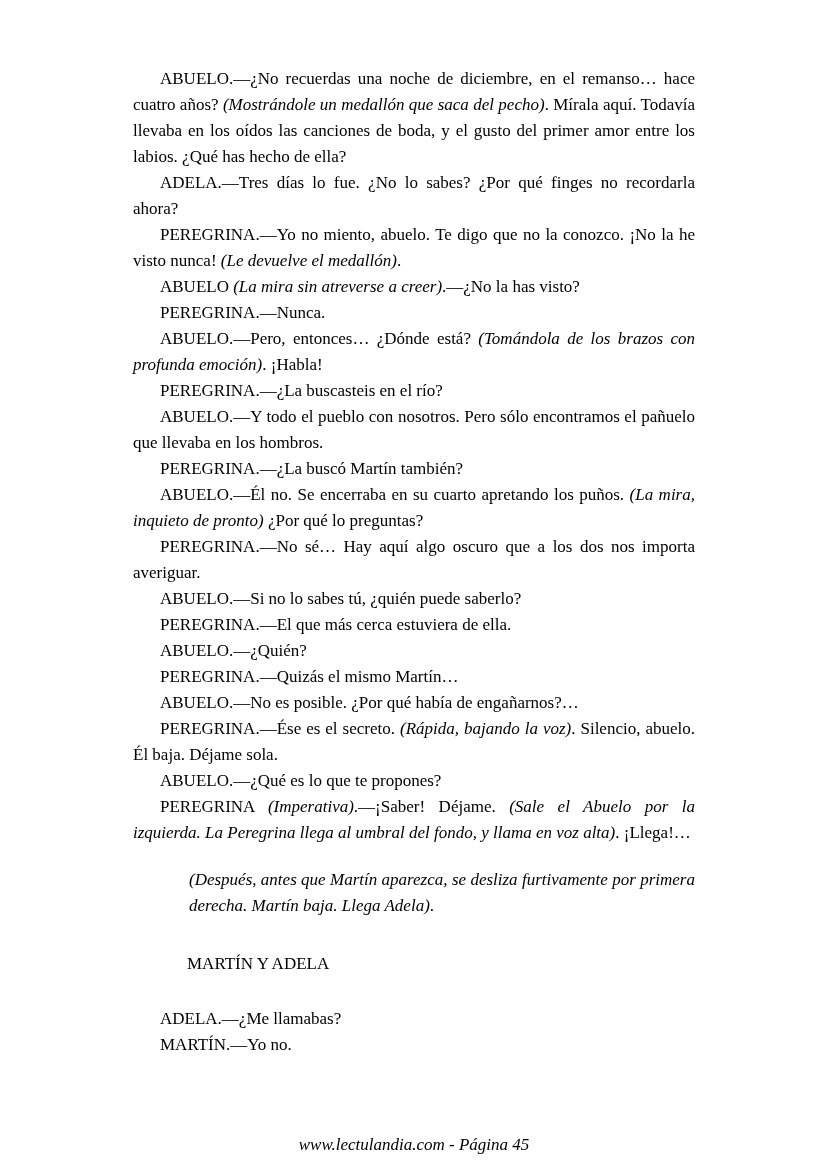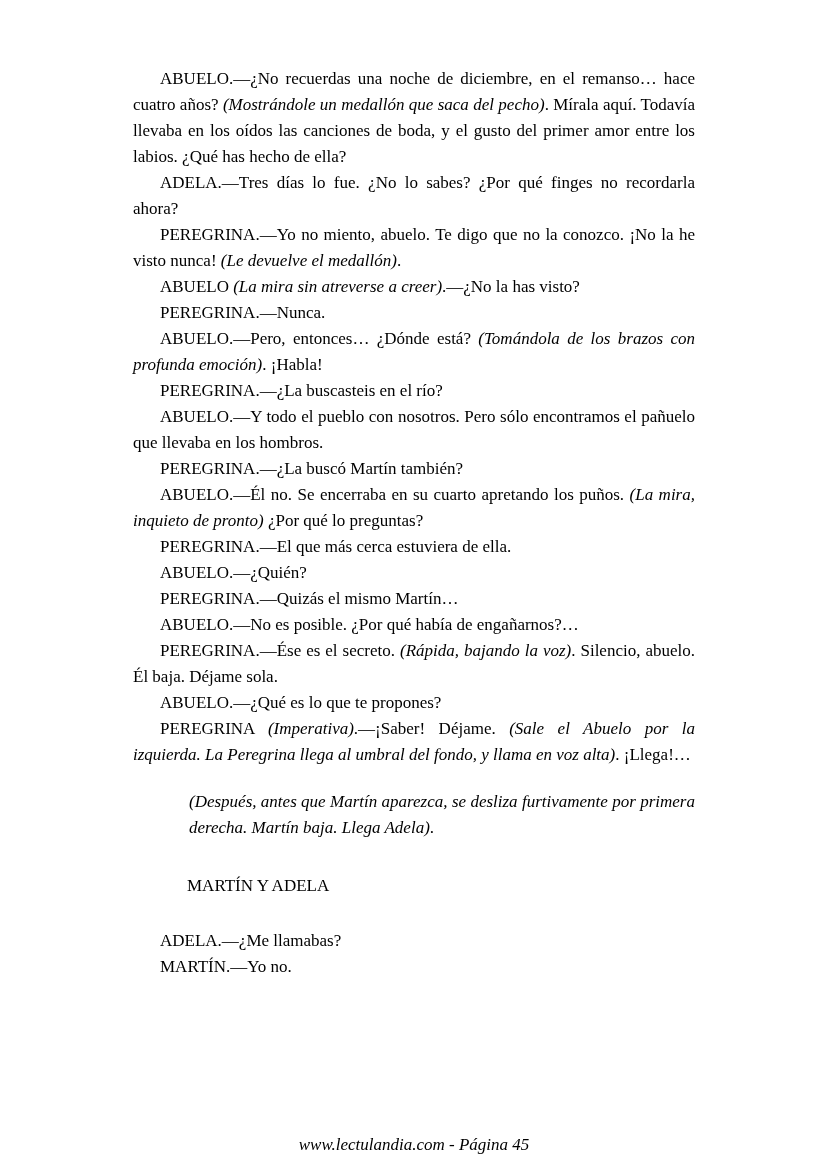--- a/index.html
+++ b/index.html
@@ -55,20 +55,22 @@
       <p class="blk dialogue"><span>ABUELO.—¿No recuerdas una noche de diciembre, en el remanso… hace cuatro años? </span><i>(Mostrándole un medallón que saca del pecho)</i><span>. Mírala aquí. Todavía llevaba en los oídos las canciones de boda, y el gusto del primer amor entre los labios. ¿Qué has hecho de ella?</span></p>
       <p class="blk dialogue"><span>ADELA.—Tres días lo fue. ¿No lo sabes? ¿Por qué finges no recordarla ahora?</span></p>
       <p class="blk dialogue"><span>PEREGRINA.—Yo no miento, abuelo. Te digo que no la conozco. ¡No la he visto nunca! </span><i>(Le devuelve el medallón)</i><span>.</span></p>
       <p class="blk dialogue"><span>ABUELO </span><i>(La mira sin atreverse a creer)</i><span>.—¿No la has visto?</span></p>
       <p class="blk dialogue"><span>PEREGRINA.—Nunca.</span></p>
       <p class="blk dialogue"><span>ABUELO.—Pero, entonces… ¿Dónde está? </span><i>(Tomándola de los brazos con profunda emoción)</i><span>. ¡Habla!</span></p>
       <p class="blk dialogue"><span>PEREGRINA.—¿La buscasteis en el río?</span></p>
       <p class="blk dialogue"><span>ABUELO.—Y todo el pueblo con nosotros. Pero sólo encontramos el pañuelo que llevaba en los hombros.</span></p>
       <p class="blk dialogue"><span>PEREGRINA.—¿La buscó Martín también?</span></p>
       <p class="blk dialogue"><span>ABUELO.—Él no. Se encerraba en su cuarto apretando los puños. </span><i>(La mira, inquieto de pronto)</i><span> ¿Por qué lo preguntas?</span></p>
+      <p class="blk dialogue"><span>PEREGRINA.—No sé… Hay aquí algo oscuro que a los dos nos importa averiguar.</span></p>
+      <p class="blk dialogue"><span>ABUELO.—Si no lo sabes tú, ¿quién puede saberlo?</span></p>
       <p class="blk dialogue"><span>PEREGRINA.—El que más cerca estuviera de ella.</span></p>
       <p class="blk dialogue"><span>ABUELO.—¿Quién?</span></p>
       <p class="blk dialogue"><span>PEREGRINA.—Quizás el mismo Martín…</span></p>
       <p class="blk dialogue"><span>ABUELO.—No es posible. ¿Por qué había de engañarnos?…</span></p>
       <p class="blk dialogue"><span>PEREGRINA.—Ése es el secreto. </span><i>(Rápida, bajando la voz)</i><span>. Silencio, abuelo. Él baja. Déjame sola.</span></p>
       <p class="blk dialogue"><span>ABUELO.—¿Qué es lo que te propones?</span></p>
       <p class="blk dialogue"><span>PEREGRINA </span><i>(Imperativa)</i><span>.—¡Saber! Déjame. </span><i>(Sale el Abuelo por la izquierda. La Peregrina llega al umbral del fondo, y llama en voz alta)</i><span>. ¡Llega!…</span></p>
       <p class="blk stage"><i>(Después, antes que Martín aparezca, se desliza furtivamente por primera derecha. Martín baja. Llega Adela)</i><span>.</span></p>
       <p class="blk heading"><span>MARTÍN Y ADELA</span></p>
       <p class="blk dialogue"><span>ADELA.—¿Me llamabas?</span></p>

